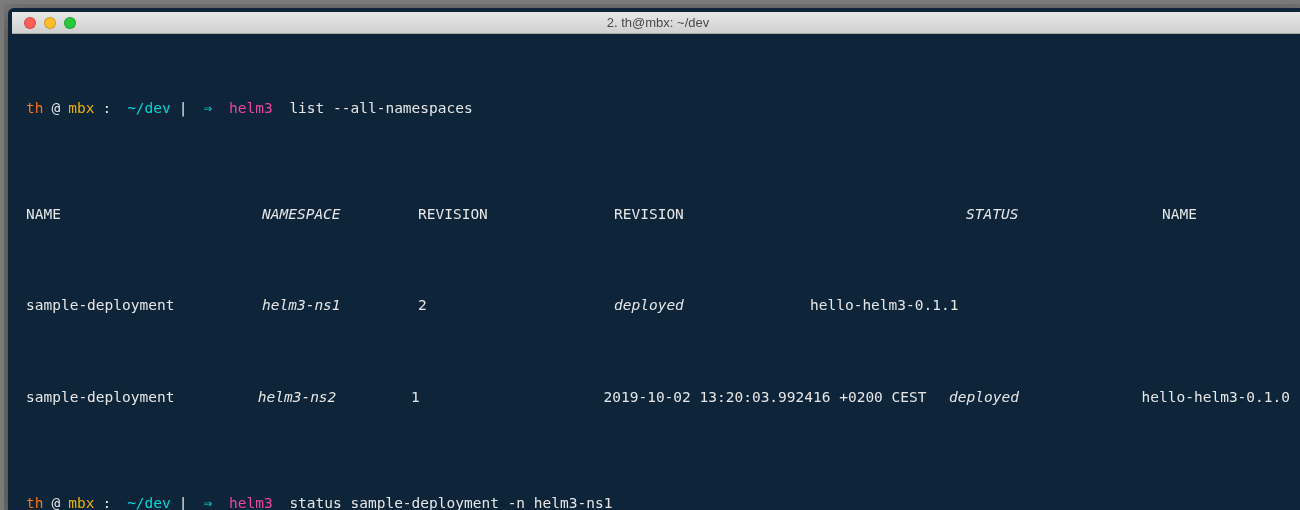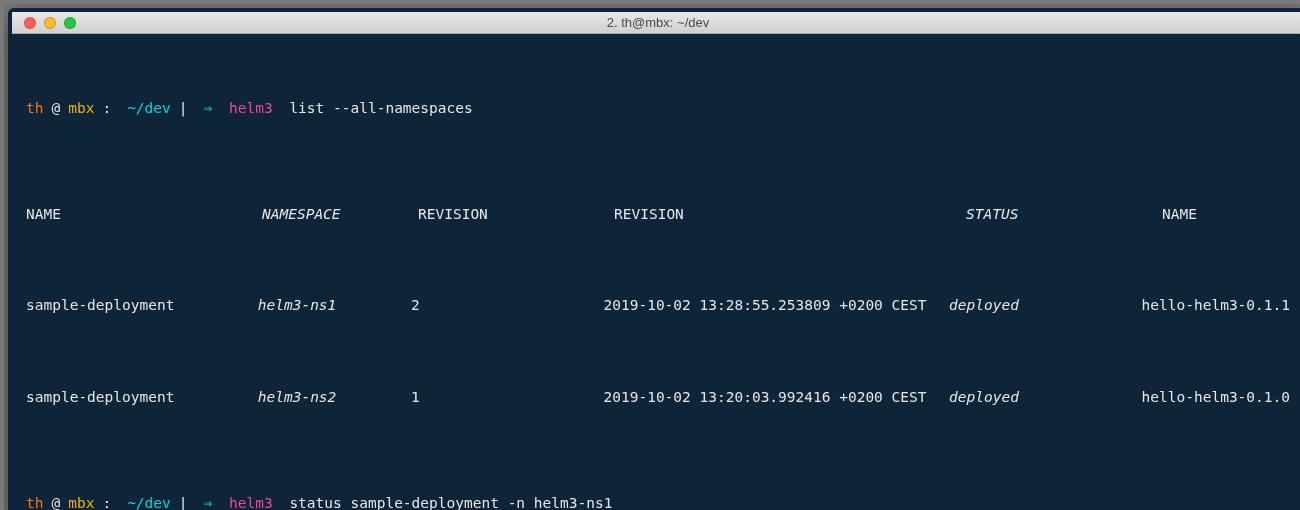--- a/index.html
+++ b/index.html
@@ -86,21 +86,21 @@
   <div class="term">
     
     <div class="line"><span class="magenta">th</span><span class="white">@</span><span class="yellow">mbx</span><span class="white">:</span><span class="cyan">~/dev</span><span class="white">|</span><span class="cyan">⇒ </span><span class="lime">helm3</span><span class="white"> list --all-namespaces</span></div>
 
     
     <div class="line row">
       <span class="col-name white">NAME</span><span class="col-ns white">NAMESPACE</span><span class="col-rev white">REVISION</span><span class="col-upd white">REVISION</span><span class="col-status white">STATUS</span><span class="col-chart white">NAME</span>
     </div>
     
     <div class="line row">
-      <span class="col-name white">sample-deployment</span><span class="col-ns white">helm3-ns1</span><span class="col-rev white">2</span><span class="col-upd white">2019-10-02 13:28:55.253809 +0200 CEST</span><span class="col-status white">deployed</span><span class="col-chart white">hello-helm3-0.1.1</span>
+      <span class="col-name white">sample-deployment</span><span class="col-ns white">helm3-ns1</span><span class="col-rev white">2</span><span class="col-status white">deployed</span><span class="col-chart white">hello-helm3-0.1.1</span>
     </div>
     
     <div class="line row">
       <span class="col-name white">sample-deployment</span><span class="col-ns white">helm3-ns2</span><span class="col-rev white">1</span><span class="col-upd white">2019-10-02 13:20:03.992416 +0200 CEST</span><span class="col-status white">deployed</span><span class="col-chart white">hello-helm3-0.1.0</span>
     </div>
 
     
     <div class="line"><span class="magenta">th</span><span class="white">@</span><span class="yellow">mbx</span><span class="white">:</span><span class="cyan">~/dev</span><span class="white">|</span><span class="cyan">⇒ </span><span class="lime">helm3</span><span class="white"> status sample-deployment -n helm3-ns1</span></div>
 
     

